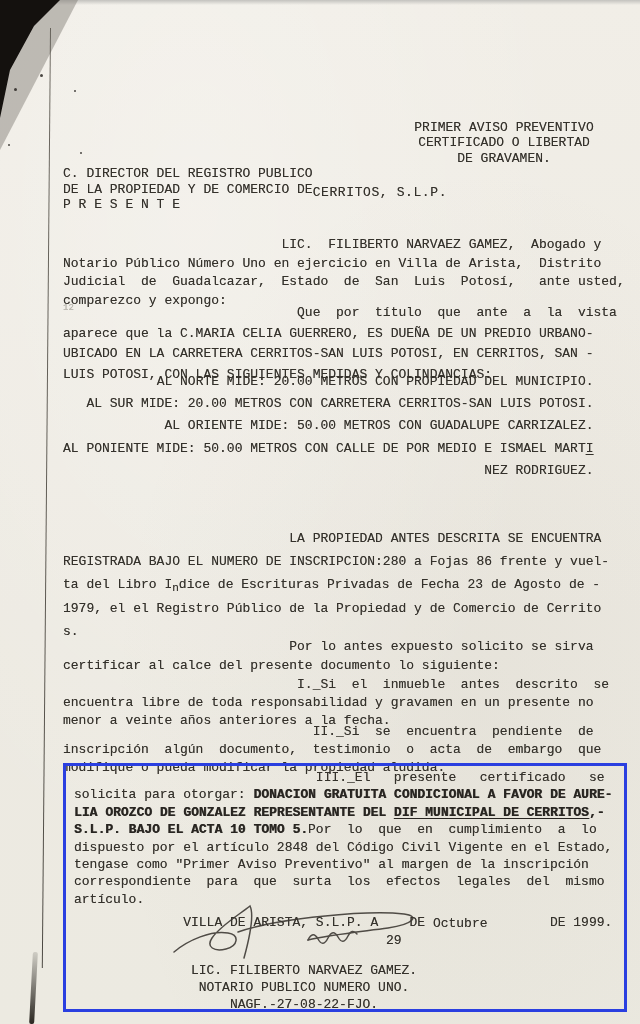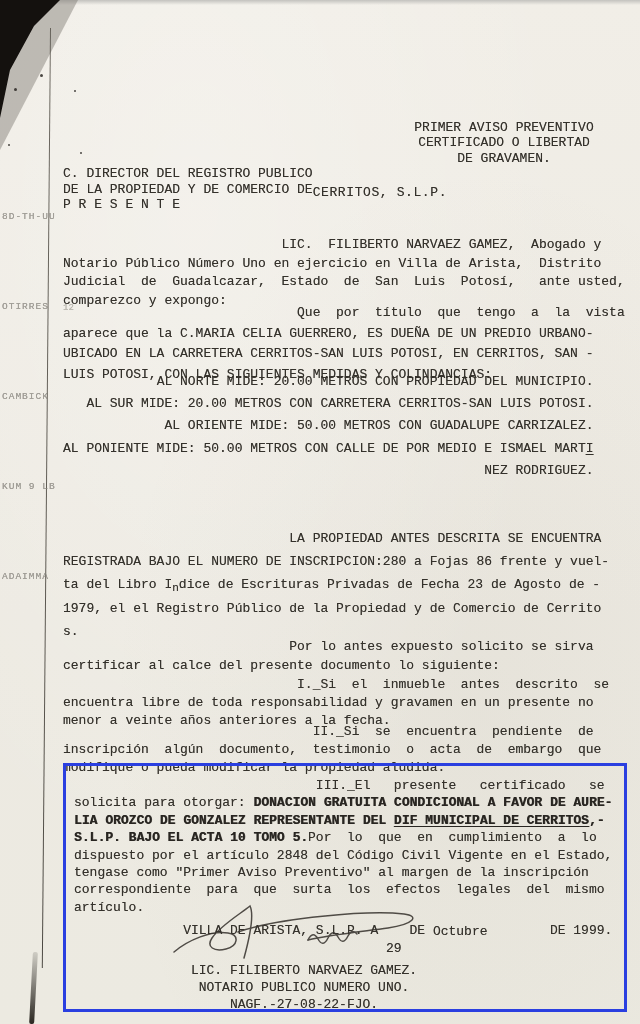--- a/index.html
+++ b/index.html
@@ -56,21 +56,21 @@
   .plead{top:303px;line-height:20.6px;}
   .bounds{top:371px;line-height:22.2px;text-align:right;}
   .registration{top:527px;line-height:23px;}
   .request{top:637px;line-height:19.4px;}
   .item-i{top:676px;line-height:17.8px;}
   .item-ii{top:723px;line-height:17.8px;}
 
   .annot-box{
     position:absolute;left:63px;top:763px;width:564px;height:249px;
     box-sizing:border-box;border:3px solid #2a3fe0;
-    padding:11px 8px;line-height:17.4px;
+    padding:3px 8px;line-height:17.4px;
   }
   .date-line{margin-top:6px;}
   .sig-svg{position:absolute;left:102px;top:136px;}
   .sig-block{position:absolute;left:0;top:196px;width:476px;text-align:center;line-height:17px;}
 </style>
 </head>
 <body>
 
 <div id="paper" class="tw">
 
@@ -78,27 +78,20 @@
   <div class="corner-soft"></div>
   <div class="corner-dark"></div>
   <div class="fold-line"></div>
   <div class="fold-smudge"></div>
   <div class="speck" style="left:14px;top:88px"></div>
   <div class="speck" style="left:40px;top:74px"></div>
   <div class="speck" style="left:74px;top:90px;width:2px;height:2px"></div>
   <div class="speck" style="left:8px;top:144px;width:2px;height:2px"></div>
   <div class="speck" style="left:80px;top:152px;width:2px;height:2px"></div>
 
-  <div class="bleed">
-    <div class="tl">8D-TH-UU</div>
-    <div class="tl">OTIRRES</div>
-    <div class="tl">CAMBICK</div>
-    <div class="tl">KUM 9 LB</div>
-    <div class="tl">ADAIMMA</div>
-  </div>
   <div class="margin-mark">12</div>
 
   <div class="header-right">
     <div class="tl">PRIMER AVISO PREVENTIVO</div>
     <div class="tl">CERTIFICADO O LIBERTAD</div>
     <div class="tl">DE GRAVAMEN.</div>
   </div>
 
   <div class="blk addressee">
     <div class="tl">C. DIRECTOR DEL REGISTRO PUBLICO</div>
@@ -107,21 +100,21 @@
   </div>
 
   <div class="blk intro">
     <div class="tl">                            LIC.  FILIBERTO NARVAEZ GAMEZ,  Abogado y</div>
     <div class="tl">Notario Público Número Uno en ejercicio en Villa de Arista,  Distrito</div>
     <div class="tl">Judicial  de  Guadalcazar,  Estado  de  San  Luis  Potosí,   ante usted,</div>
     <div class="tl">comparezco y expongo:</div>
   </div>
 
   <div class="blk plead">
-    <div class="tl">                              Que  por  título  que  tengo  a  la  vista</div>
+    <div class="tl">                              Que  por  título  que  ante  a  la  vista</div>
     <div class="tl">aparece que la C.MARIA CELIA GUERRERO, ES DUEÑA DE UN PREDIO URBANO-</div>
     <div class="tl">UBICADO EN LA CARRETERA CERRITOS-SAN LUIS POTOSI, EN CERRITOS, SAN -</div>
     <div class="tl">LUIS POTOSI, CON LAS SIGUIENTES MEDIDAS Y COLINDANCIAS:</div>
   </div>
 
   <div class="blk bounds">
     <div class="tl">AL NORTE MIDE: 20.00 METROS CON PROPIEDAD DEL MUNICIPIO.</div>
     <div class="tl">AL SUR MIDE: 20.00 METROS CON CARRETERA CERRITOS-SAN LUIS POTOSI.</div>
     <div class="tl">AL ORIENTE MIDE: 50.00 METROS CON GUADALUPE CARRIZALEZ.</div>
     <div class="tl"><span>AL PONIENTE MIDE: 50.00 METROS CON CALLE DE POR MEDIO E ISMAEL MART</span><span class="u">I</span></div>

